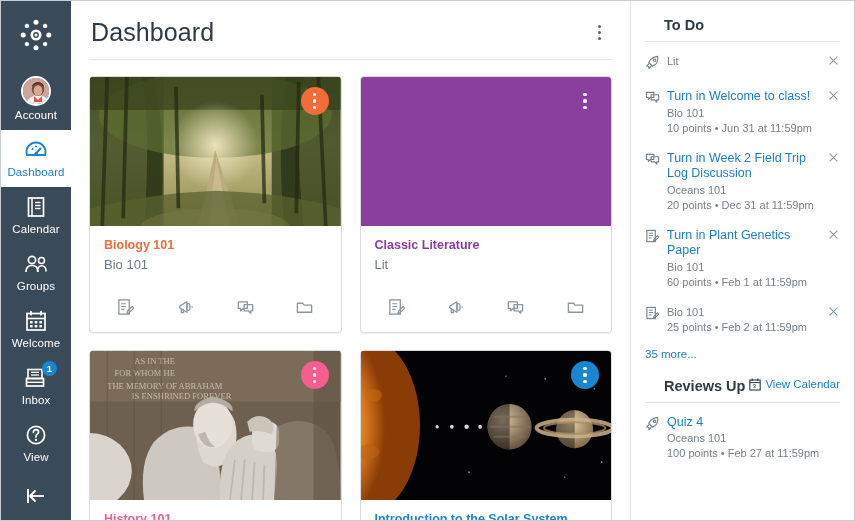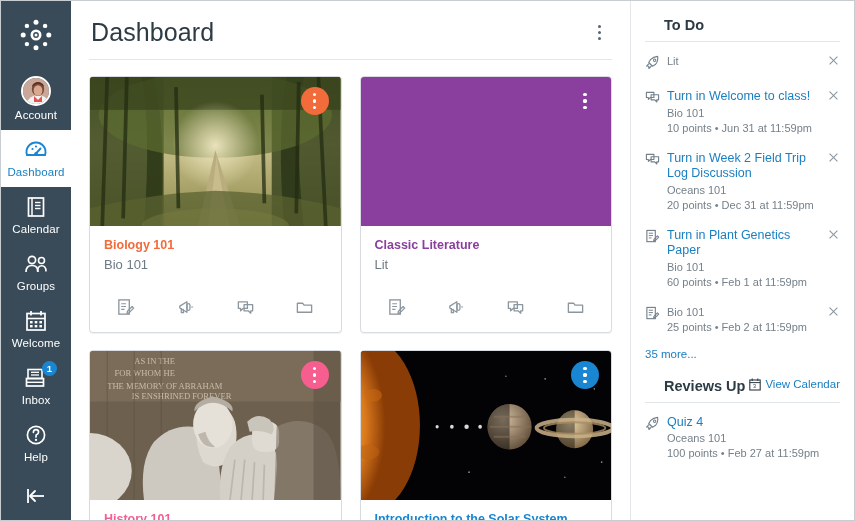--- a/index.html
+++ b/index.html
@@ -338,21 +338,21 @@
     </a>
 
     <a class="gn-item">
       <span>
         <svg class="gn-icon" viewBox="0 0 26 26" aria-hidden="true">
           <circle cx="13" cy="13" r="8.6" fill="none" stroke="#fff" stroke-width="1.7"></circle>
           <path d="M10.4 10.3 Q10.4 7.6 13 7.6 Q15.6 7.6 15.6 10.1 Q15.6 12 13.2 13 L13 15" fill="none" stroke="#fff" stroke-width="1.7" stroke-linecap="round"></path>
           <circle cx="13" cy="17.9" r="1.15" fill="#fff"></circle>
         </svg>
       </span>
-      <span class="gn-label">Help</span>
+      <span class="gn-label">View</span>
     </a>
 
     <div class="gn-spacer"></div>
 
     <div class="gn-collapse">
       <svg width="26" height="20" viewBox="0 0 26 20" aria-hidden="true">
         <line x1="5" y1="3" x2="5" y2="17" stroke="#fff" stroke-width="1.8"></line>
         <line x1="7" y1="10" x2="21" y2="10" stroke="#fff" stroke-width="1.8"></line>
         <polyline points="12,5 7,10 12,15" fill="none" stroke="#fff" stroke-width="1.8" stroke-linecap="round" stroke-linejoin="round"></polyline>
       </svg>

